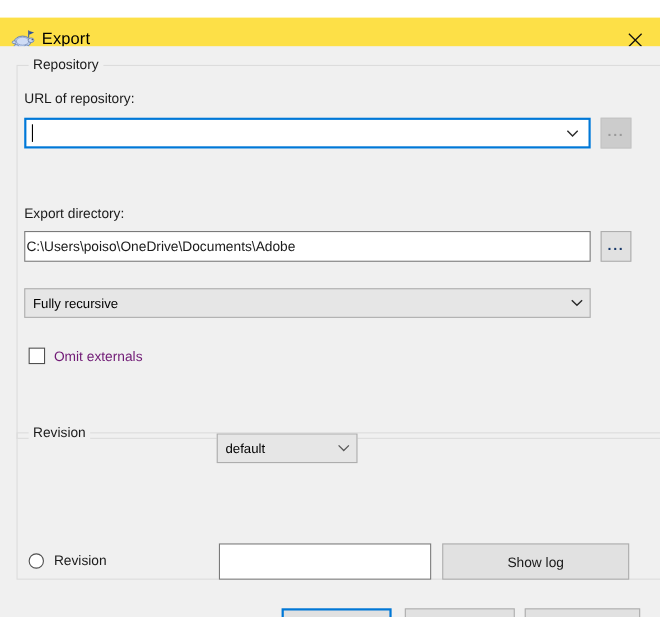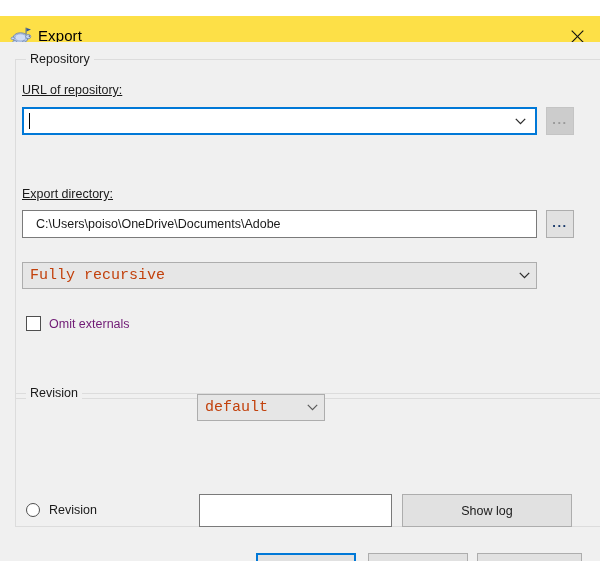--- a/index.html
+++ b/index.html
@@ -79,33 +79,32 @@
     left: 13px; top: 351px;
     width: 573px; height: 120px;
   }
 
   
   .field-label {
     position: absolute;
     font-size: 12.5px;
     color: #1a1a1a;
     white-space: nowrap;
-    text-decoration: underline;
   }
 
   
   .textbox {
     position: absolute;
     box-sizing: border-box;
     background: #ffffff;
     border: 1px solid #7a7a7a;
     font-family: "Liberation Sans", sans-serif;
     font-size: 12.5px;
     color: #1a1a1a;
-    padding: 0 13px;
+    padding: 0 1px;
     outline: none;
     line-height: normal;
   }
 
   
   #url-combo {
     position: absolute;
     left: 22px; top: 65px;
     width: 515px; height: 28px;
     box-sizing: border-box;
@@ -188,25 +187,24 @@
     box-sizing: border-box;
     background: #e6e6e6;
     border: 1px solid #adadad;
     display: flex;
     align-items: center;
     cursor: default;
   }
   .combobox .combo-text {
     flex: 1;
     padding-left: 7px;
-    font-size: 15px;
-    color: #c2410c;
+    font-size: 12px;
+    color: #000000;
     white-space: nowrap;
     overflow: hidden;
-    font-family: Liberation Mono, monospace;
   }
   .combobox .combo-arrow {
     width: 24px;
     display: flex;
     align-items: center;
     justify-content: center;
   }
   #recurse-combo {
     left: 22px; top: 220px;
     width: 515px; height: 27px;

